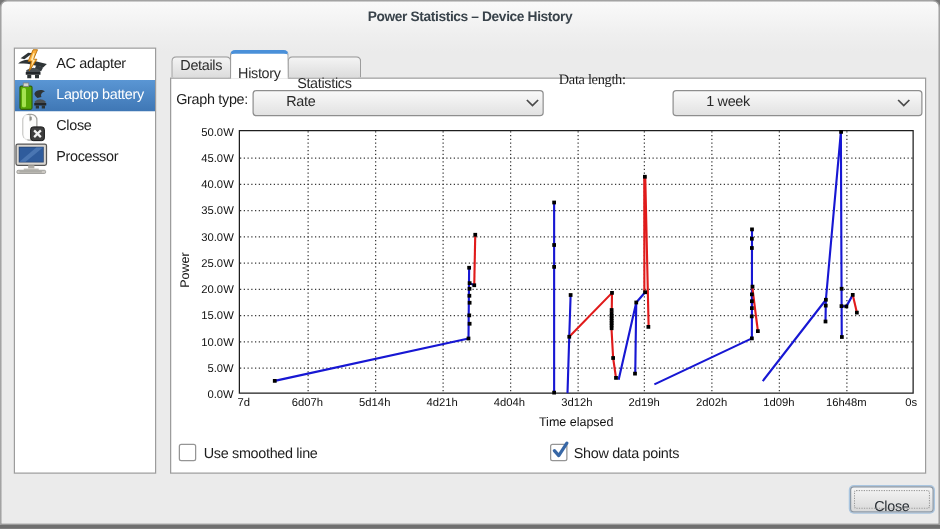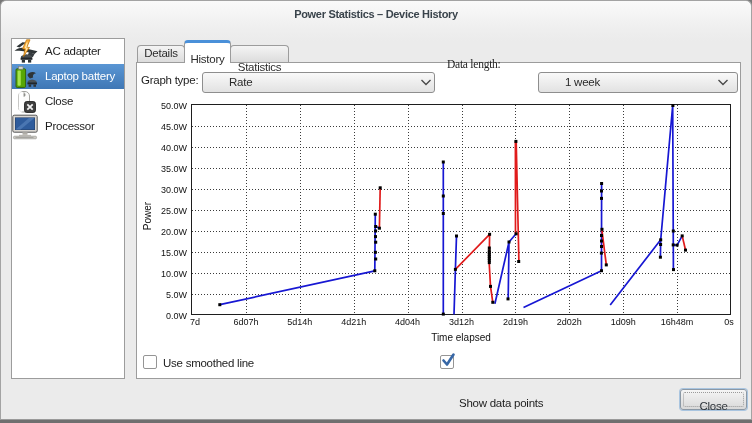--- a/index.html
+++ b/index.html
@@ -93,21 +93,21 @@
 <div class="tab" id="tabHistory">History</div>
 <div class="tab" id="tabStats">Statistics</div>
 
 <div class="uilabel" style="left:141px; top:74px;">Graph type:</div>
 <div class="combo" style="left:202px; width:233px;">Rate</div>
 <div class="uilabel" style="left:447px; top:58px;font-family:Liberation Serif, serif;">Data length:</div>
 <div class="combo" style="left:538px; width:200px;">1 week</div>
 
 <div class="uilabel" style="left:163px; top:357px;">Use smoothed line</div>
 <div class="cb" style="left:143px; top:355px;"></div>
-<div class="uilabel" style="left:459px; top:357px;margin-top:40px;">Show data points</div>
+<div class="uilabel" style="left:459px; top:357px;">Show data points</div>
 <div class="cb" style="left:440px; top:355px;"></div>
 
 <div id="close"><div class="focus"></div>Close</div>
 
 <svg width="752" height="423" viewBox="0 0 752 423">
 
   <path d="M421.5 80 l4.5 4.5 l4.5 -4.5" fill="none" stroke="#4a4a4a" stroke-width="1.4"></path>
   <path d="M718.5 80 l4.5 4.5 l4.5 -4.5" fill="none" stroke="#4a4a4a" stroke-width="1.4"></path>
 
   <path d="M443.5 360.5 L447 364.5 L453.5 354.5" fill="none" stroke="#3767a6" stroke-width="2.6" stroke-linecap="round" stroke-linejoin="round"></path>

